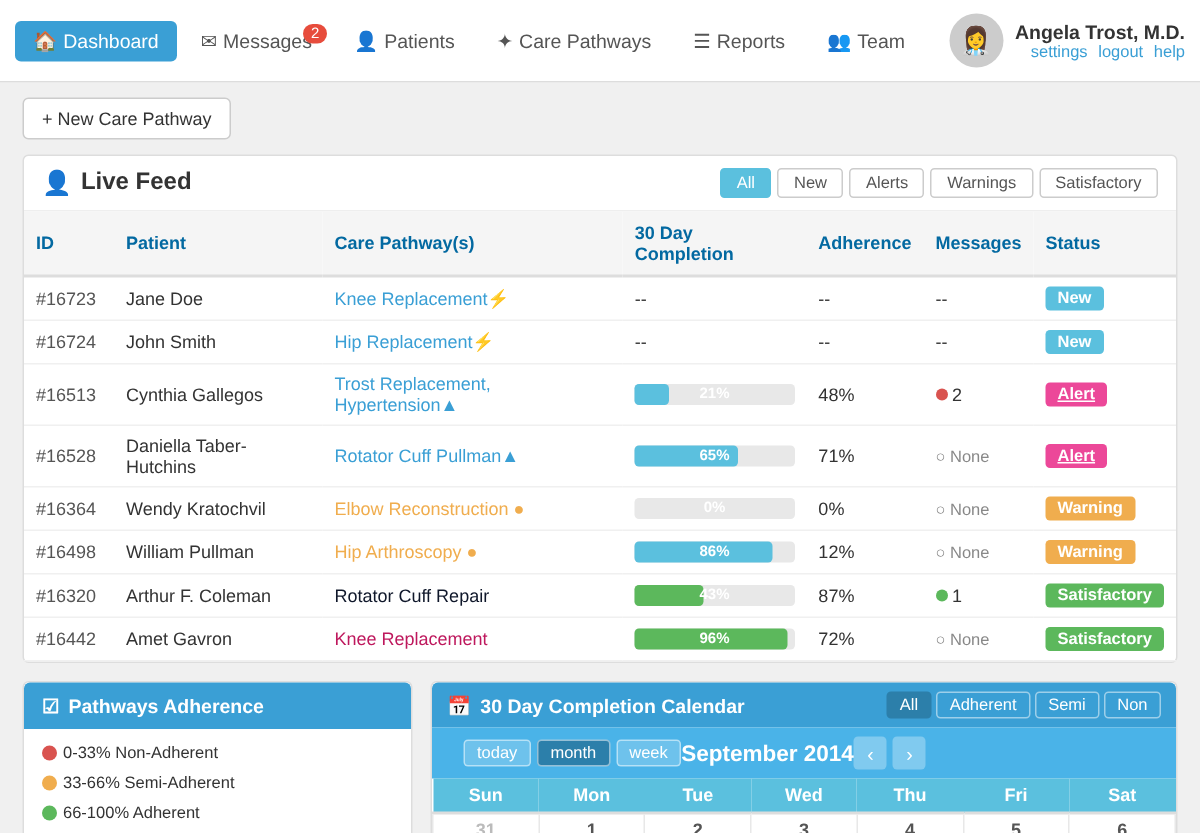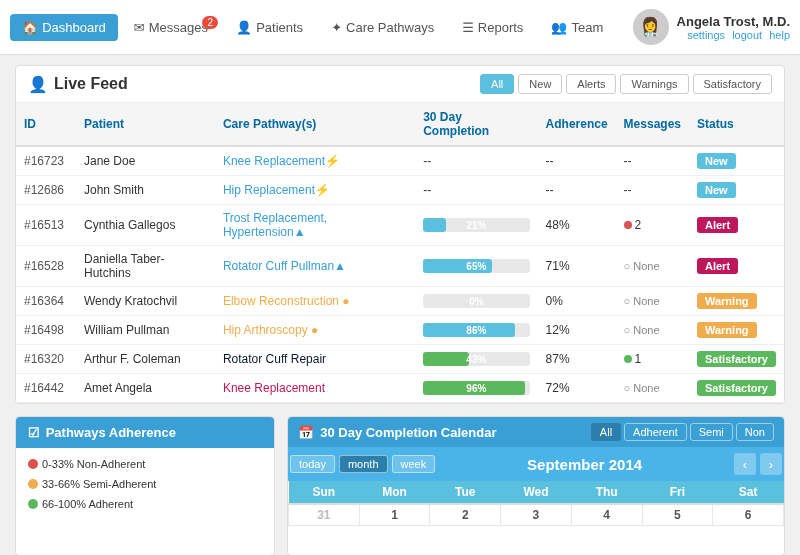--- a/index.html
+++ b/index.html
@@ -38,21 +38,21 @@
     td { padding: 6px 8px; border-bottom: 1px solid #f0f0f0; vertical-align: middle; }
     .id-col { color: #555; font-weight: 500; width: 60px; }
     .link { color: #3a9fd5; cursor: pointer; text-decoration: none; }
     .progress-bar-wrap { background: #e8e8e8; border-radius: 3px; height: 14px; position: relative; min-width: 80px; }
     .progress-bar { height: 14px; border-radius: 3px; }
     .progress-bar.blue { background: #5bc0de; }
     .progress-bar.green { background: #5cb85c; }
     .progress-text { position: absolute; left: 50%; top: 50%; transform: translate(-50%,-50%); font-size: 10px; color: #fff; font-weight: bold; }
     .status-badge { display: inline-block; padding: 2px 8px; border-radius: 3px; font-size: 11px; color: #fff; font-weight: 600; }
     .status-new { background: #5bc0de; }
-    .status-alert { background: #be185d; }
+    .status-alert { background: #ec4899; text-decoration: underline; }
     .status-warning { background: #f0ad4e; }
     .status-satisfactory { background: #5cb85c; }
     .msg-count { display: inline-flex; align-items: center; gap: 3px; }
     .msg-bubble { font-size: 11px; color: #888; }
 
     
     .bottom-row { display: flex; gap: 12px; }
     .panel { background: #fff; border: 1px solid #ddd; border-radius: 4px; flex: 1; min-height: 140px; }
     .panel-left { max-width: 260px; }
     .panel-header { background: #3a9fd5; color: #fff; border-radius: 4px 4px 0 0; padding: 8px 12px; font-size: 13px; font-weight: bold; display: flex; align-items: center; gap: 6px; }
@@ -66,21 +66,21 @@
     .legend-dot-orange { background: #f0ad4e; }
     .legend-dot-green { background: #5cb85c; }
 
     
     .panel-right { flex: 1; }
     .calendar-header { display: flex; align-items: center; justify-content: space-between; padding: 6px 10px; background: #3a9fd5; border-radius: 4px 4px 0 0; }
     .calendar-header-title { color: #fff; font-size: 13px; font-weight: bold; display: flex; align-items: center; gap: 6px; }
     .cal-filter-btns { display: flex; gap: 3px; }
     .cal-btn { padding: 2px 8px; border-radius: 3px; border: 1px solid rgba(255,255,255,0.5); background: transparent; color: #fff; cursor: pointer; font-size: 11px; }
     .cal-btn.active { background: #2c7faa; border-color: #2c7faa; }
-    .cal-sub-header { display: flex; align-items: center; justify-content: space-between; padding: 6px 2px; background: #4ab3e8; gap: 12px; }
+    .cal-sub-header { display: flex; align-items: center; justify-content: flex-start; padding: 6px 21px; background: #4ab3e8; }
     .cal-nav-btns { display: flex; gap: 4px; }
     .cal-nav-btn { background: rgba(255,255,255,0.3); border: none; color: #fff; border-radius: 3px; width: 22px; height: 22px; cursor: pointer; font-size: 13px; display: flex; align-items: center; justify-content: center; }
     .cal-period-btns { display: flex; gap: 4px; }
     .cal-period-btn { background: rgba(255,255,255,0.2); border: 1px solid rgba(255,255,255,0.5); color: #fff; border-radius: 3px; padding: 2px 8px; cursor: pointer; font-size: 11px; }
     .cal-period-btn.active { background: #2c7faa; }
     .cal-month-title { color: #fff; font-size: 15px; font-weight: bold; }
     .cal-table { width: 100%; border-collapse: collapse; }
     .cal-table th { background: #5bc0de; color: #fff; text-align: center; padding: 4px; font-size: 12px; font-weight: 600; }
     .cal-table td { text-align: center; padding: 3px 4px; border: 1px solid #e8e8e8; font-size: 11px; color: #666; vertical-align: top; min-width: 60px; }
     .cal-table td .day-num { font-weight: 600; font-size: 12px; color: #555; }
@@ -124,20 +124,21 @@
         <span>settings</span>
         <span>logout</span>
         <span>help</span>
       </div>
     </div>
   </div>
 </div>
 
 <div class="content">
 
+  <button class="btn-new">+ New Care Pathway</button>
 
   
   <div class="section">
     <div class="section-header">
       <div class="section-title">
         <span>👤</span>
         <span>Live Feed</span>
       </div>
       <div class="filter-btns">
         <button class="filter-btn active">All</button>
@@ -163,21 +164,21 @@
       <tr>
             <td class="id-col">#16723</td>
             <td>Jane Doe</td>
             <td><span class="link" style="color:#3a9fd5">Knee Replacement⚡</span></td>
             <td>--</td>
             <td>--</td>
             <td>--</td>
             <td><span class="status-badge status-new">New</span></td>
           </tr>
           <tr>
-            <td class="id-col">#12686</td>
+            <td class="id-col">#16724</td>
             <td>John Smith</td>
             <td><span class="link" style="color:#3a9fd5">Hip Replacement⚡</span></td>
             <td>--</td>
             <td>--</td>
             <td>--</td>
             <td><span class="status-badge status-new">New</span></td>
           </tr>
           <tr>
             <td class="id-col">#16513</td>
             <td>Cynthia Gallegos</td>
@@ -243,21 +244,21 @@
                 <div class="progress-bar green" style="width:43%"></div>
                 <span class="progress-text">43%</span>
               </div>
             </td>
             <td>87%</td>
             <td><span class="msg-count"><span style="display:inline-block;width:8px;height:8px;border-radius:50%;background:#5cb85c"></span> 1</span></td>
             <td><span class="status-badge status-satisfactory">Satisfactory</span></td>
           </tr>
           <tr>
             <td class="id-col">#16442</td>
-            <td>Amet Angela</td>
+            <td>Amet Gavron</td>
             <td><span class="link" style="color:#be185d">Knee Replacement</span></td>
             <td>
               <div class="progress-bar-wrap">
                 <div class="progress-bar green" style="width:96%"></div>
                 <span class="progress-text">96%</span>
               </div>
             </td>
             <td>72%</td>
             <td><span class="msg-bubble">○ None</span></td>
             <td><span class="status-badge status-satisfactory">Satisfactory</span></td>

